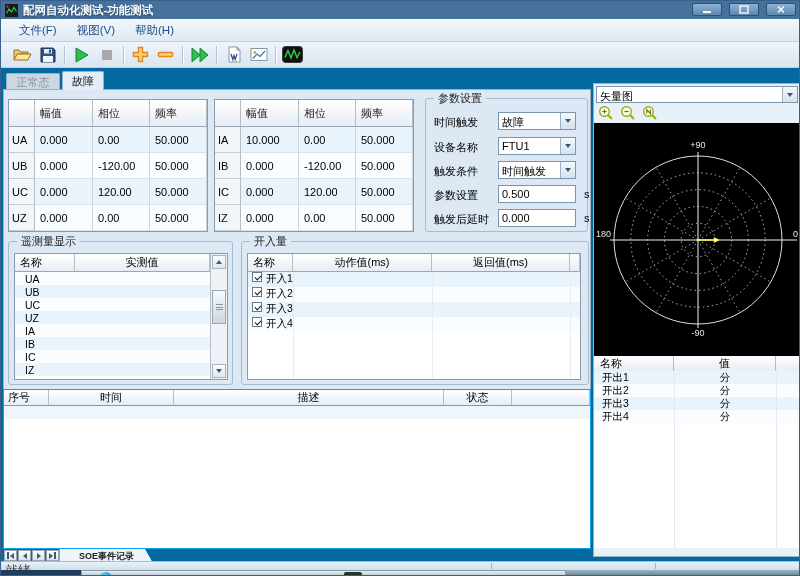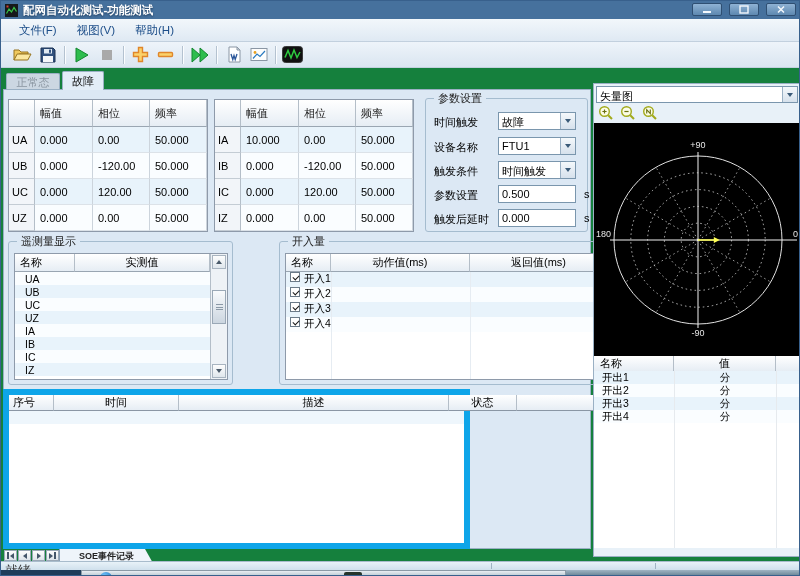--- a/index.html
+++ b/index.html
@@ -1,17 +1,17 @@
 <!DOCTYPE html>
 <html><head>
 <meta charset="utf-8">
 <style>
 * { margin:0; padding:0; box-sizing:border-box; font-family:"Liberation Sans","DejaVu Sans",sans-serif; }
 html,body { background:#444; }
-#app { position:relative; width:800px; height:576px; background:#15803d; overflow:hidden; border:1px solid #38608c; }
+#app { position:relative; width:800px; height:576px; background:#0369a1; overflow:hidden; border:1px solid #38608c; }
 
 
 .titlebar { position:absolute; left:0; top:0; width:800px; height:18px;
   background:linear-gradient(180deg,#7ba0c4 0%,#4a729e0 45%,#3d6590 100%);
   background-color:#46719d; display:flex; align-items:center; color:#fff; }
 .app-icon { width:13px; height:13px; margin:0 5px 0 4px; }
 .title-text { font-size:11.5px; font-weight:bold; text-shadow:0 1px 2px #1c3a5c; }
 .win-btns { position:absolute; right:5px; top:2px; display:flex; gap:7px; }
 .win-btn { width:30px; height:13px; border-radius:2px; border:1px solid #2f4f72;
   background:linear-gradient(#8fb2d4,#5d88b0); display:flex; align-items:center; justify-content:center; }
@@ -76,29 +76,29 @@
 .sb-btn { position:absolute; left:1px; width:14px; height:14px; background:linear-gradient(#fdfdfd,#dfe6ec);
   border:1px solid #a8b4c0; display:flex; align-items:center; justify-content:center; }
 .sb-up { top:1px; } .sb-dn { bottom:1px; }
 .tri-up-s { width:0;height:0;border-left:3px solid transparent;border-right:3px solid transparent;border-bottom:4px solid #4a5a6a; }
 .tri-dn-s { width:0;height:0;border-left:3px solid transparent;border-right:3px solid transparent;border-top:4px solid #4a5a6a; }
 .sb-thumb { position:absolute; left:1px; top:36px; width:14px; height:34px; background:linear-gradient(#f8fafc,#ccd6e0);
   border:1px solid #9aa8b6; display:flex; flex-direction:column; align-items:center; justify-content:center; gap:1.5px; }
 .sb-grip { width:7px; height:1px; background:#8a98a6; }
 
 
-#kairu { left:240px; top:240px; width:348px; height:144px;margin-left:38px; }
+#kairu { left:240px; top:240px; width:348px; height:144px; }
 .ki-colline { position:absolute; top:18px; bottom:0; width:1px; background:#e6ecf2; }
 .ki-row { height:15px; display:flex; align-items:flex-start; font-size:10.5px; padding-left:4px; gap:4px; }
 .cb { width:10px; height:10px; background:#fff; border:1px solid #6a7a88; position:relative; flex:0 0 auto; }
 .cb.checked::after { content:""; position:absolute; left:1.5px; top:1.5px; width:5px; height:3px;
   border-left:1.6px solid #1a1a1a; border-bottom:1.6px solid #1a1a1a; transform:rotate(-45deg); }
 
 
-#etable { position:absolute; left:2px; top:388px; width:467px; height:160px; background:#fff; border:6px solid #0ea5e9; }
+#etable { position:absolute; left:2px; top:388px; width:588px; height:160px; background:#fff; border:1px solid #0ea5e9; }
 .ev-head { display:grid; grid-template-columns:45px 125px 270px 68px 78px; height:16px; font-size:11px; }
 .ev-hc { background:linear-gradient(#ffffff,#e6edf4); border-right:1px solid #b4bec8; border-bottom:1px solid #8a96a4;
   display:flex; align-items:center; justify-content:center; }
 .ev-hc:first-child { justify-content:flex-start; padding-left:4px; }
 .ev-stripe { height:13px; background:#eef6fc; }
 
 
 .navbtn { position:absolute; top:549px; width:13px; height:11px; background:linear-gradient(#fdfdfd,#dde4ea);
   border:1px solid #9aa8b6; display:flex; align-items:center; justify-content:center; gap:1px; }
 .tri-l { width:0;height:0;border-top:3px solid transparent;border-bottom:3px solid transparent;border-right:4px solid #44566a; }

